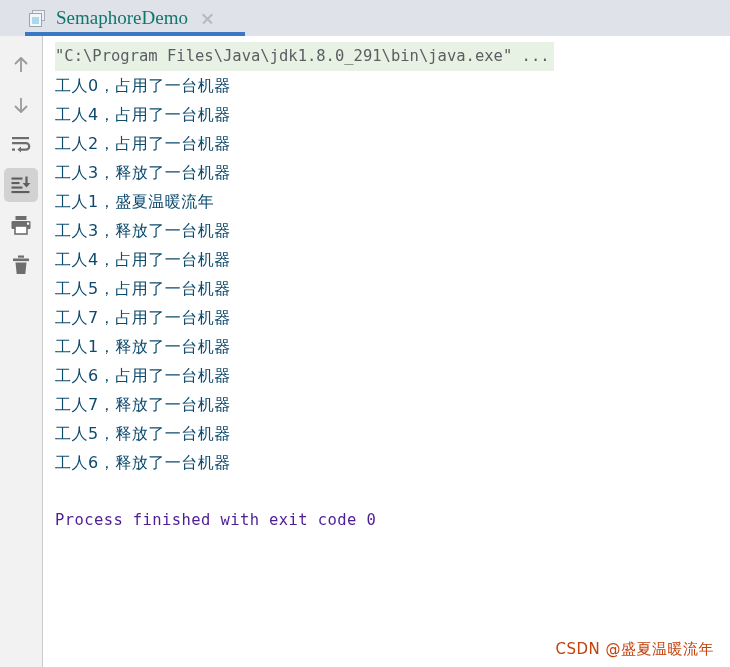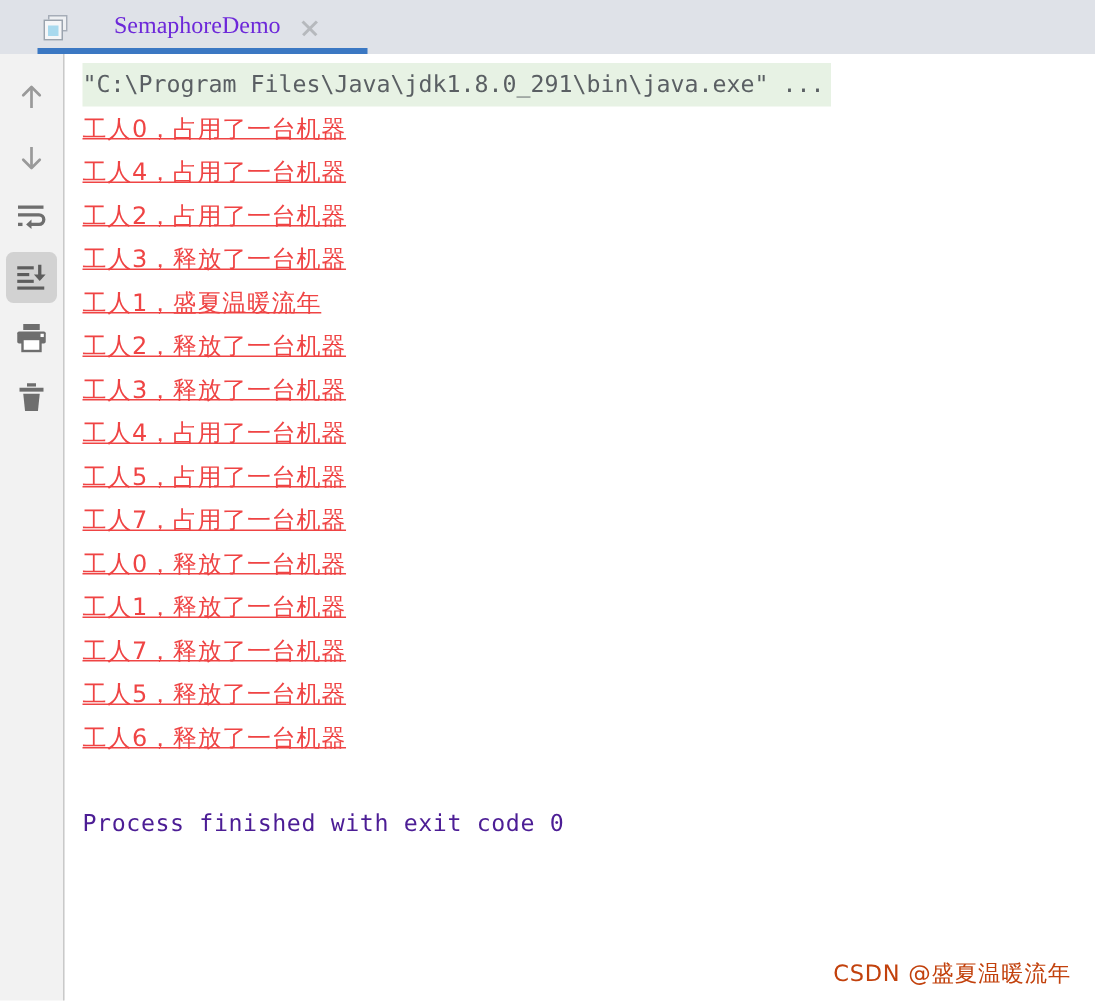--- a/index.html
+++ b/index.html
@@ -71,26 +71,25 @@
   .tab-icon .win-front::after {
     content: "";
     position: absolute;
     left: 2px;
     top: 3px;
     right: 2px;
     bottom: 2px;
     background: #a8d9ee;
   }
   .tab-title {
-    font-size: 16px;
-    color: #6d28d9;
+    font-size: 19px;
+    color: #0f766e;
     font-family: "Liberation Serif", "DejaVu Serif", serif;
     letter-spacing: 0px;
     white-space: nowrap;
-    margin-left: 20px;
   }
   .tab-close {
     margin-left: 12px;
     width: 15px;
     height: 15px;
     position: relative;
     flex: 0 0 auto;
     cursor: pointer;
   }
   .tab-close::before,
@@ -165,23 +164,22 @@
   }
   .cline.cmd {
     color: #5a5f63;
     background: #e7f2e4;
     display: inline-block;
     padding-right: 4px;
   }
   .cline.cn {
     font-family: "DejaVu Sans", "Liberation Sans", sans-serif;
     font-size: 16px;
-    color: #ef4444;
+    color: #0c4a6e;
     letter-spacing: 0.5px;
-    text-decoration: underline;
   }
   .cline.blank {
     height: 29px;
   }
   .cline.finished {
     color: #4c1d95;
     font-weight: normal;
     letter-spacing: 0.4px;
   }
 
@@ -285,27 +283,26 @@
     <div class="console-inner" id="console-inner">
 
       <div><span class="cline cmd">"C:\Program Files\Java\jdk1.8.0_291\bin\java.exe" ...</span></div>
 
       <div id="log-lines">
           <div class="cline cn">工人0，占用了一台机器</div>
           <div class="cline cn">工人4，占用了一台机器</div>
           <div class="cline cn">工人2，占用了一台机器</div>
           <div class="cline cn">工人3，释放了一台机器</div>
           <div class="cline cn">工人1，盛夏温暖流年</div>
-          <div class="cline cn">工人2，释放了一台机器</div>
           <div class="cline cn">工人3，释放了一台机器</div>
           <div class="cline cn">工人4，占用了一台机器</div>
           <div class="cline cn">工人5，占用了一台机器</div>
           <div class="cline cn">工人7，占用了一台机器</div>
-          <div class="cline cn">工人0，释放了一台机器</div>
           <div class="cline cn">工人1，释放了一台机器</div>
+          <div class="cline cn">工人6，占用了一台机器</div>
           <div class="cline cn">工人7，释放了一台机器</div>
           <div class="cline cn">工人5，释放了一台机器</div>
           <div class="cline cn">工人6，释放了一台机器</div>
         </div>
 
       <div class="cline blank"></div>
 
       <div class="cline finished">Process finished with exit code 0</div>
 
     </div>

